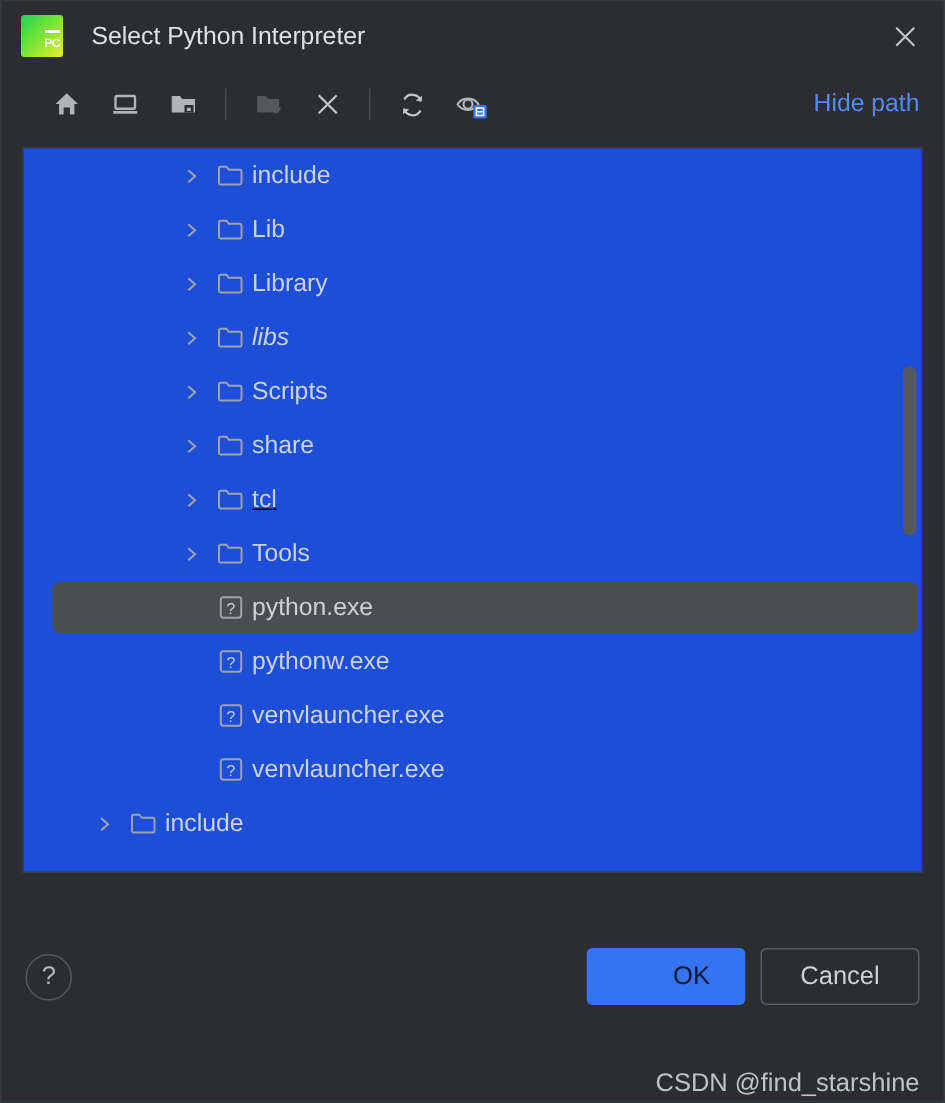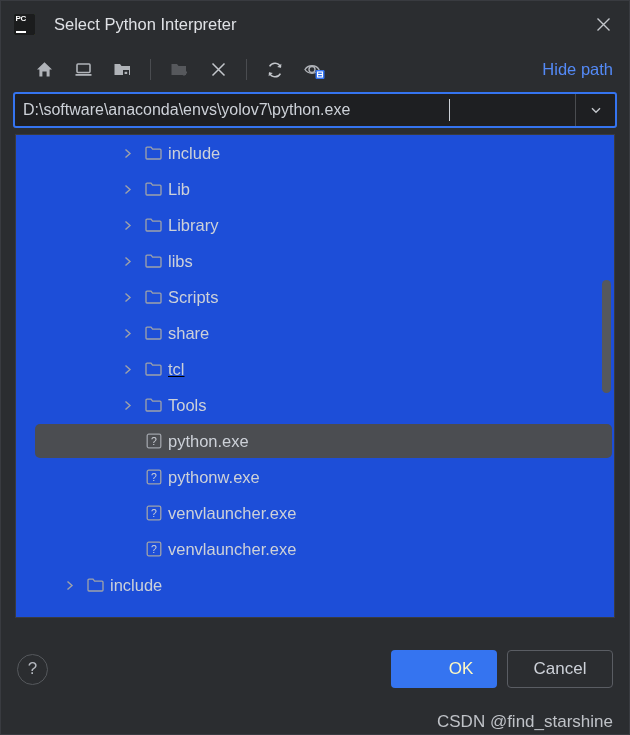--- a/index.html
+++ b/index.html
@@ -21,21 +21,21 @@
   #titlebar {
     height: 46px; flex: 0 0 46px;
     display: flex; align-items: center;
     padding: 0 8px 0 13px;
     position: relative;
   }
   #app-logo {
     width: 21px; height: 21px;
     border-radius: 2px;
     background: linear-gradient(135deg,#22d35c 0%,#5fe03a 35%,#e9ef28 100%);
-    padding: 0;
+    padding: 14px;
     flex: 0 0 21px;
     position: relative;
   }
   #app-logo .inner {
     width: 100%; height: 100%;
     background: #1b1c1d;
     border-radius: 1px;
     position: relative;
   }
   #app-logo .pc {
@@ -202,21 +202,21 @@
   #btn-group { margin-left: auto; display: flex; gap: 10px; }
   .dlg-btn {
     min-width: 106px; height: 38px;
     border-radius: 4px;
     font-size: 17px;
     font-family: "Liberation Sans", sans-serif;
     display: flex; align-items: center; justify-content: center;
     cursor: pointer;
     border: 1px solid transparent;
   }
-  #ok-btn { background: #3574f0; color: #fef9c3; padding-left: 34px; }
+  #ok-btn { background: #3574f0; color: #0f172a; padding-left: 34px; }
   #cancel-btn { background: #2b2d30; color: #cdd1d8; border-color: #5a5d63; }
 
   #watermark {
     position: absolute;
     right: 16px; bottom: 2px;
     font-size: 17px;
     color: #bfc2c7;
     white-space: nowrap;
     pointer-events: none;
   }
@@ -296,29 +296,20 @@
         <circle cx="9" cy="9.5" r="3" fill="none" stroke="#b0b3b8" stroke-width="1.4"></circle>
         <rect x="12.5" y="10" width="9" height="9" rx="1.2" fill="#3574f0"></rect>
         <rect x="14.6" y="12" width="4.8" height="5" fill="none" stroke="#ffffff" stroke-width="1.1"></rect>
         <path d="M14.6 14.5 L19.4 14.5" stroke="#ffffff" stroke-width="1"></path>
       </svg>
     </div>
 
     <div id="hide-path">Hide path</div>
   </div>
 
-  <div id="path-row">
-    <input id="path-input" type="text" spellcheck="false" value="D:\software\anaconda\envs\yolov7\python.exe" style="">
-    <div id="path-caret"></div>
-    <div id="path-dropdown">
-      <svg width="14" height="14" viewBox="0 0 14 14">
-        <path d="M3 5.2 L7 9.2 L11 5.2" stroke="#c3c6cb" stroke-width="1.4" fill="none"></path>
-      </svg>
-    </div>
-  </div>
 
   <div id="tree-wrap">
     <div id="tree-rows">
         <div class="tree-row" style="padding-left: 104px;">
           <span class="arrow">
             <svg width="11" height="11" viewBox="0 0 11 11">
               <path d="M3.5 1.5 L8 5.5 L3.5 9.5" stroke="#9fa3a9" stroke-width="1.4" fill="none"></path>
             </svg>
           </span>
           <span class="ficon">
@@ -347,21 +338,21 @@
               <path d="M3.5 1.5 L8 5.5 L3.5 9.5" stroke="#9fa3a9" stroke-width="1.4" fill="none"></path>
             </svg>
           </span>
           <span class="ficon">
             <svg width="17" height="14" viewBox="0 0 17 14">
               <path d="M1 2.2 C1 1.6 1.4 1.2 2 1.2 L6 1.2 L7.6 3.2 L15 3.2 C15.6 3.2 16 3.6 16 4.2 L16 12 C16 12.6 15.6 13 15 13 L2 13 C1.4 13 1 12.6 1 12 Z" fill="none" stroke="#9fa3a9" stroke-width="1.3"></path>
             </svg>
           </span>
           <span class="label">Library</span>
         </div>
-        <div class="tree-row" style="padding-left: 104px;">
+        <div class="tree-row" style="padding-left: 104px; font-style: italic;">
           <span class="arrow">
             <svg width="11" height="11" viewBox="0 0 11 11">
               <path d="M3.5 1.5 L8 5.5 L3.5 9.5" stroke="#9fa3a9" stroke-width="1.4" fill="none"></path>
             </svg>
           </span>
           <span class="ficon">
             <svg width="17" height="14" viewBox="0 0 17 14">
               <path d="M1 2.2 C1 1.6 1.4 1.2 2 1.2 L6 1.2 L7.6 3.2 L15 3.2 C15.6 3.2 16 3.6 16 4.2 L16 12 C16 12.6 15.6 13 15 13 L2 13 C1.4 13 1 12.6 1 12 Z" fill="none" stroke="#9fa3a9" stroke-width="1.3"></path>
             </svg>
           </span>

